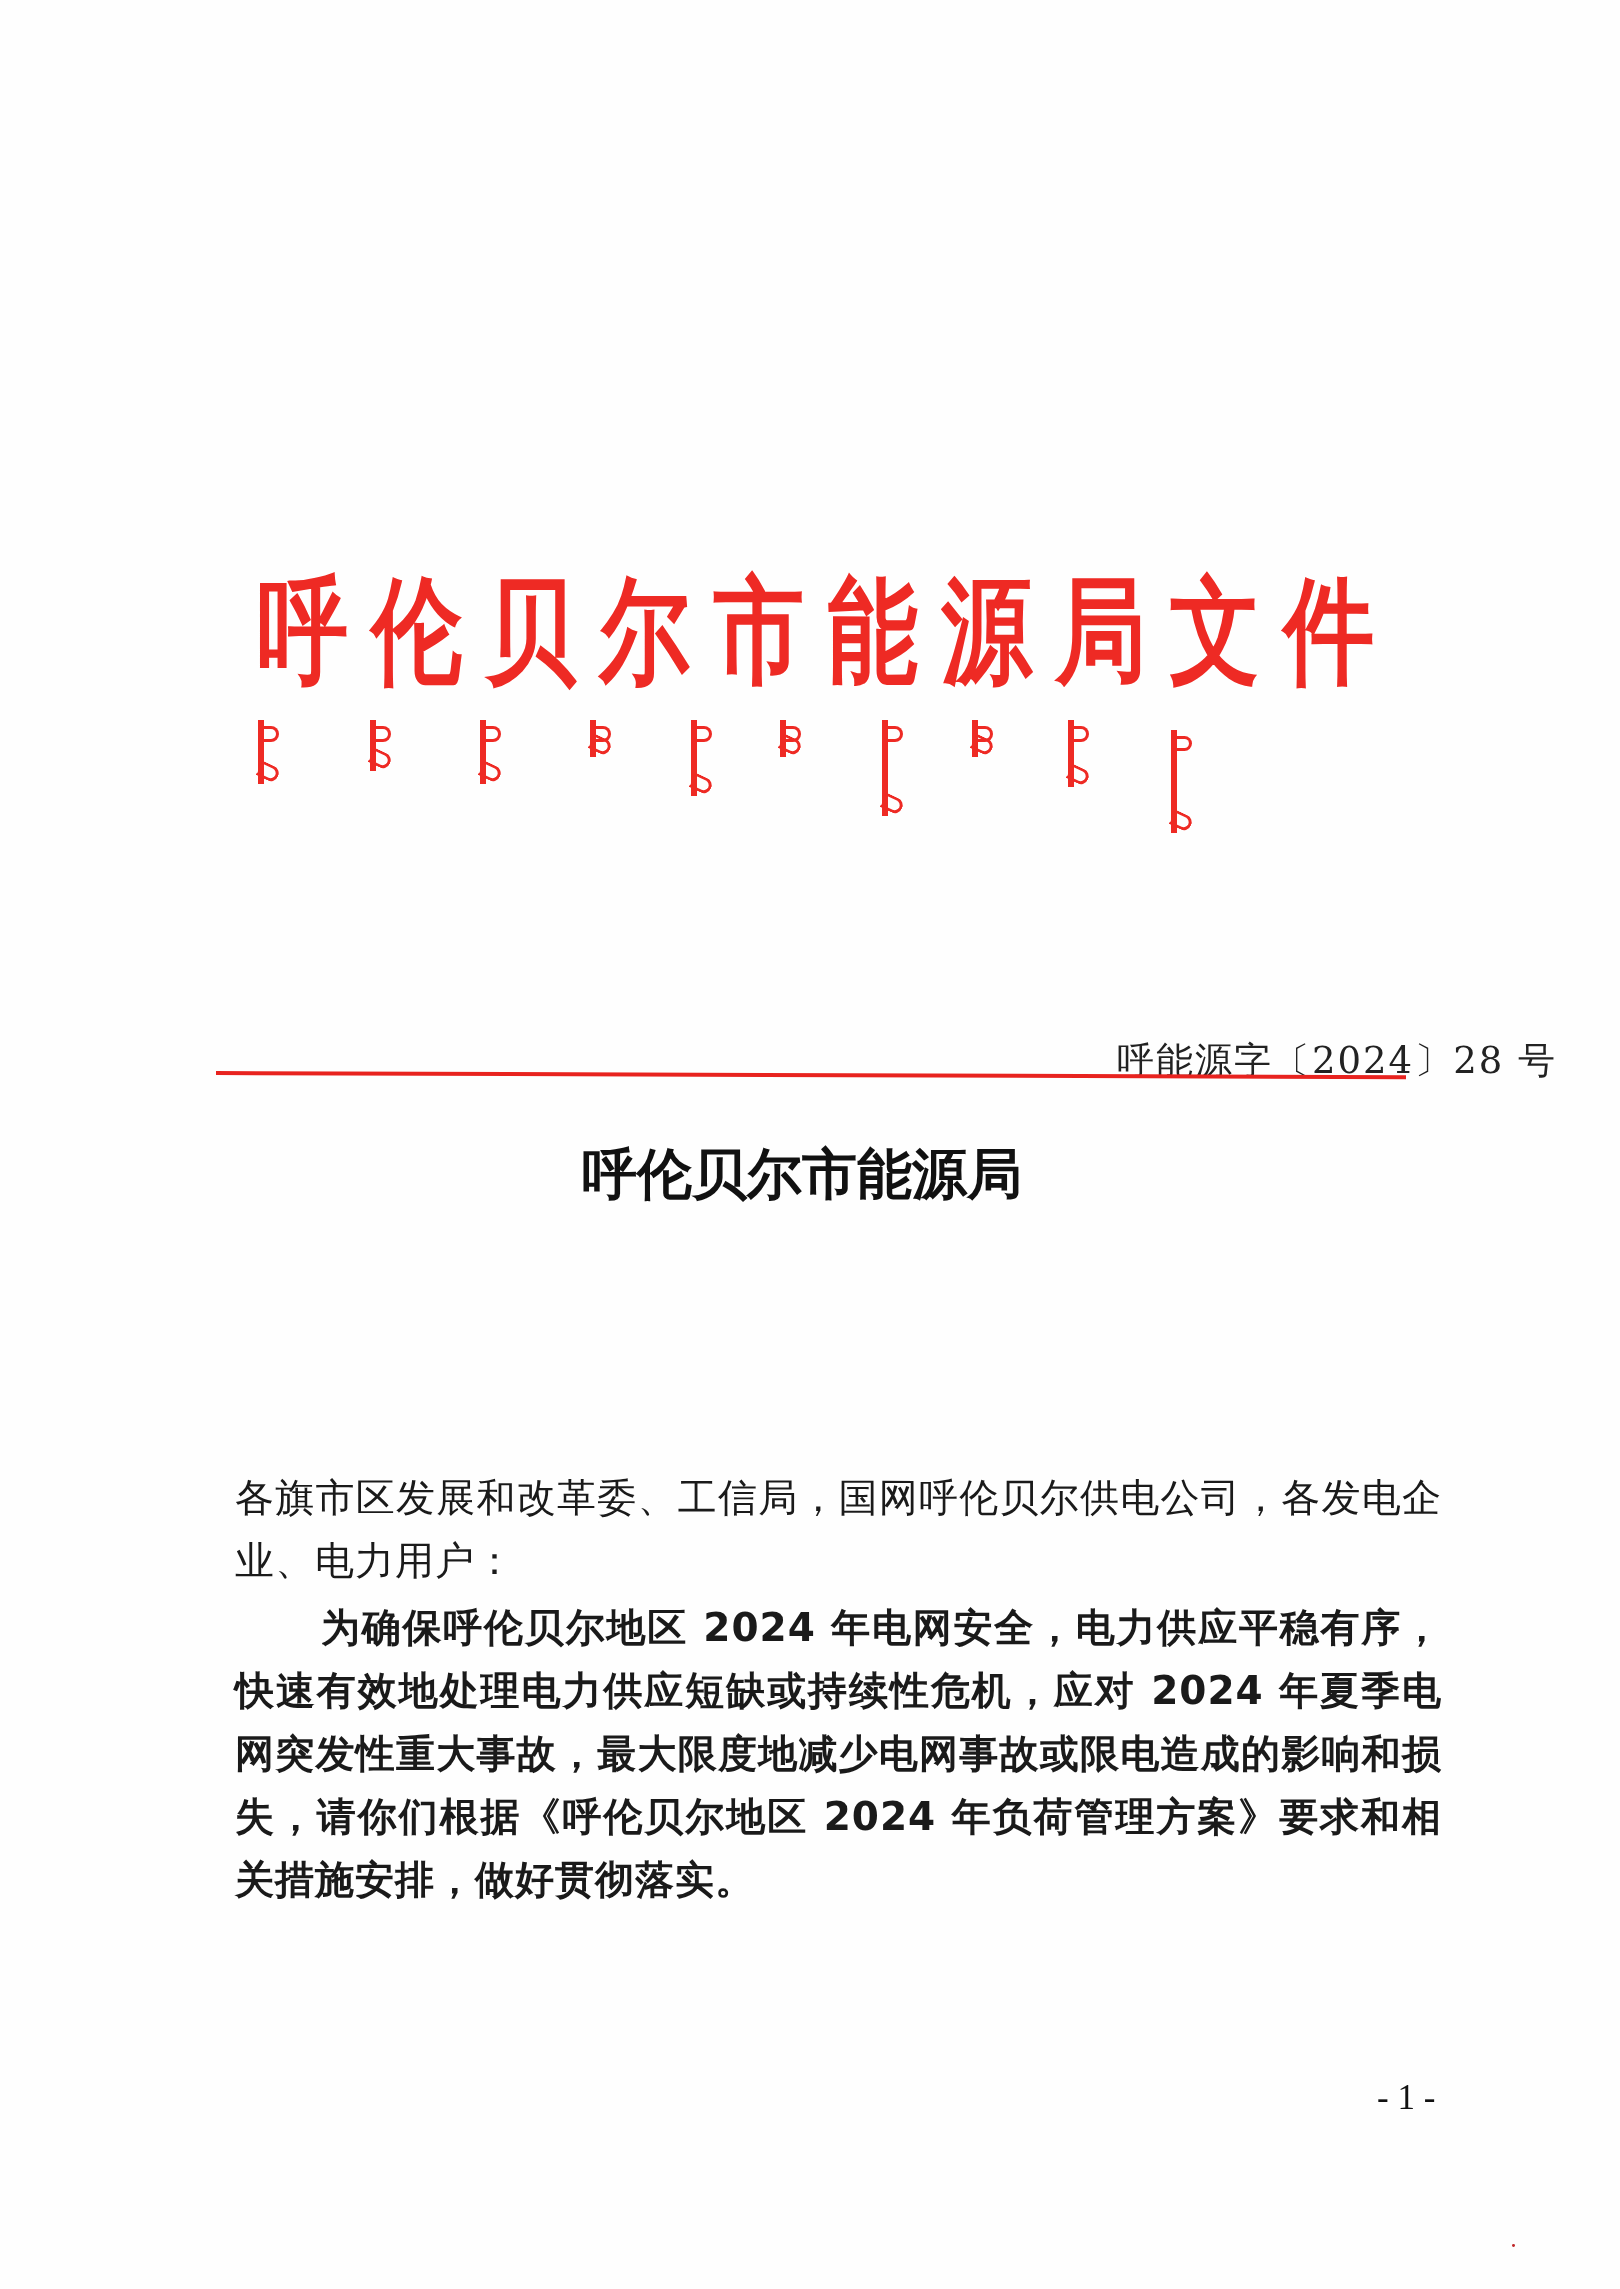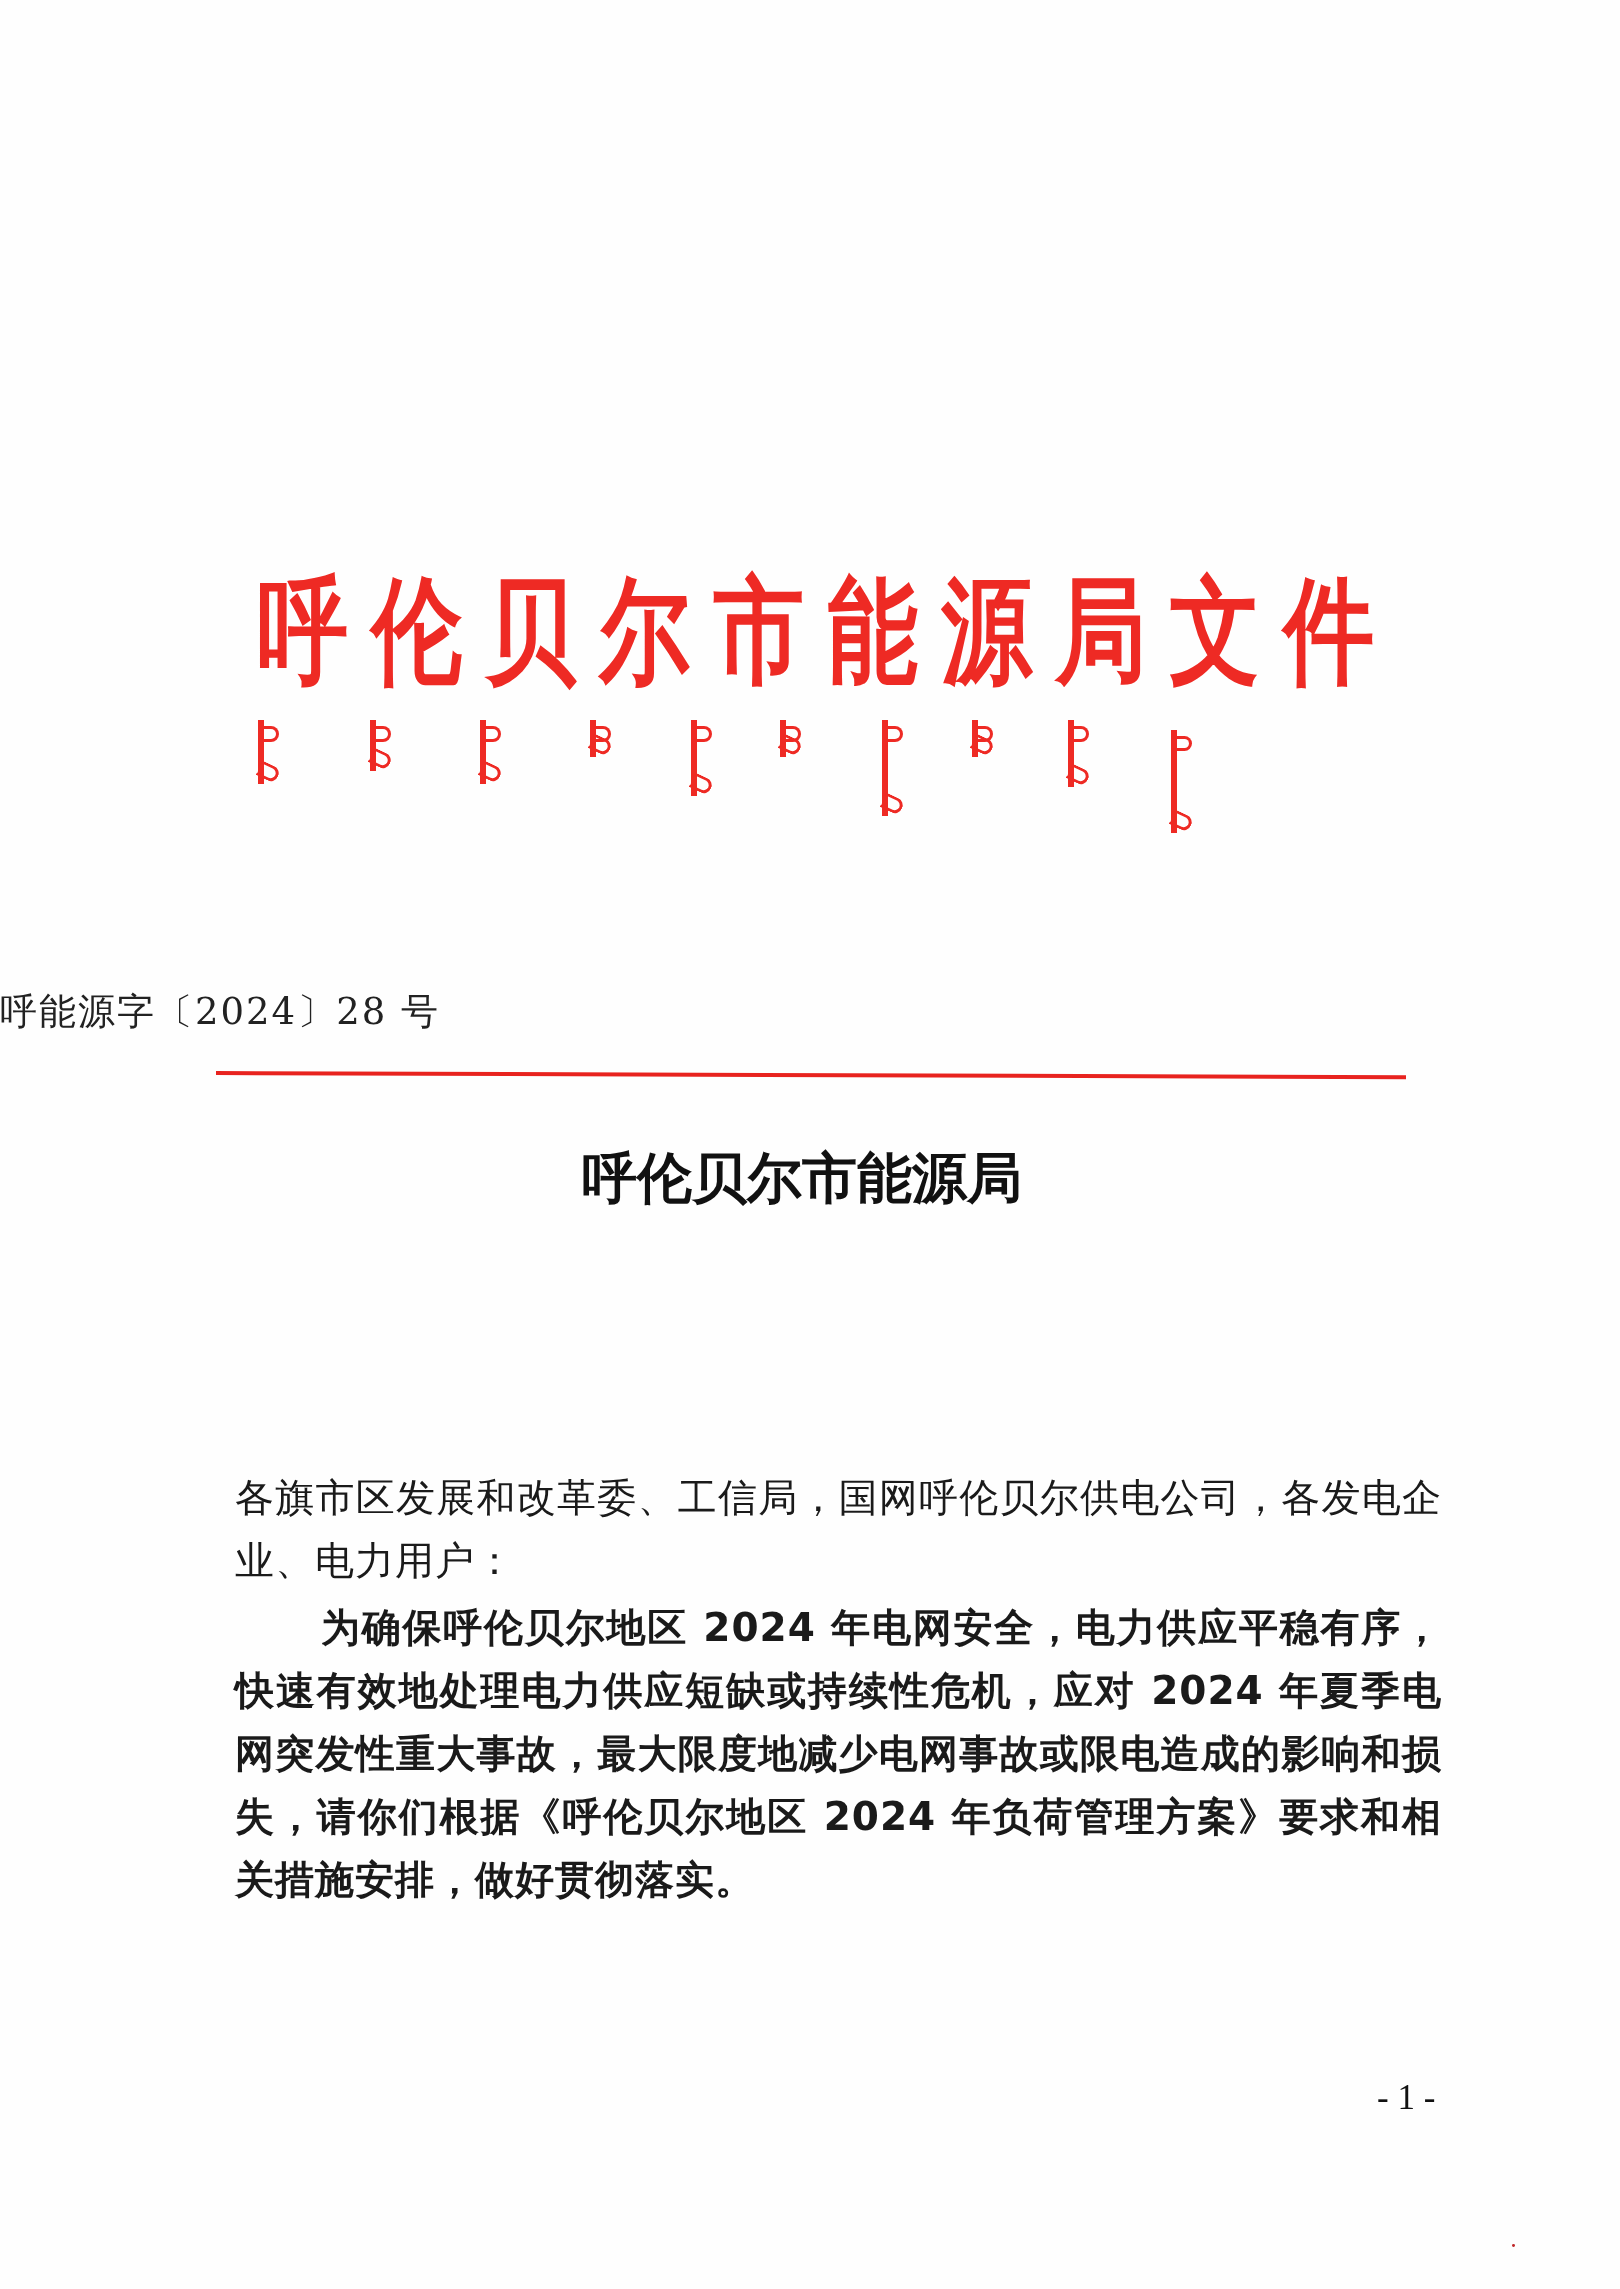--- a/index.html
+++ b/index.html
@@ -72,22 +72,22 @@
     border-radius: 0 9.8px 9.8px 0;
   }
   .mongol-word::before { top: 5.9px; }
   .mongol-word::after { bottom: 3.9px; transform: rotate(25deg); }
 
   
   .doc-number {
     position: absolute;
     left: 0;
     width: 1557px;
-    top: 987px;
-    text-align: left;
+    top: 1036px;
+    text-align: right;
     font-family: "DejaVu Serif", "Liberation Serif", serif;
     font-size: 37px;
     letter-spacing: 2px;
     color: #222;
   }
   .red-rule {
     position: absolute;
     left: 216px;
     top: 1071px;
     width: 1190px;
@@ -96,21 +96,21 @@
     transform: rotate(0.2deg);
     transform-origin: left center;
   }
   
   .notice-title {
     position: absolute;
     left: 0;
     width: 1604px;
     top: 1145px;
     text-align: center;
-    font-family: Liberation Serif, serif;
+    font-family: Liberation Mono, monospace;
     font-weight: bold;
     font-size: 55px;
     line-height: 67px;
     color: #111;
   }
   .notice-title div { white-space: nowrap; }
 
   
   .body-text {
     position: absolute;

